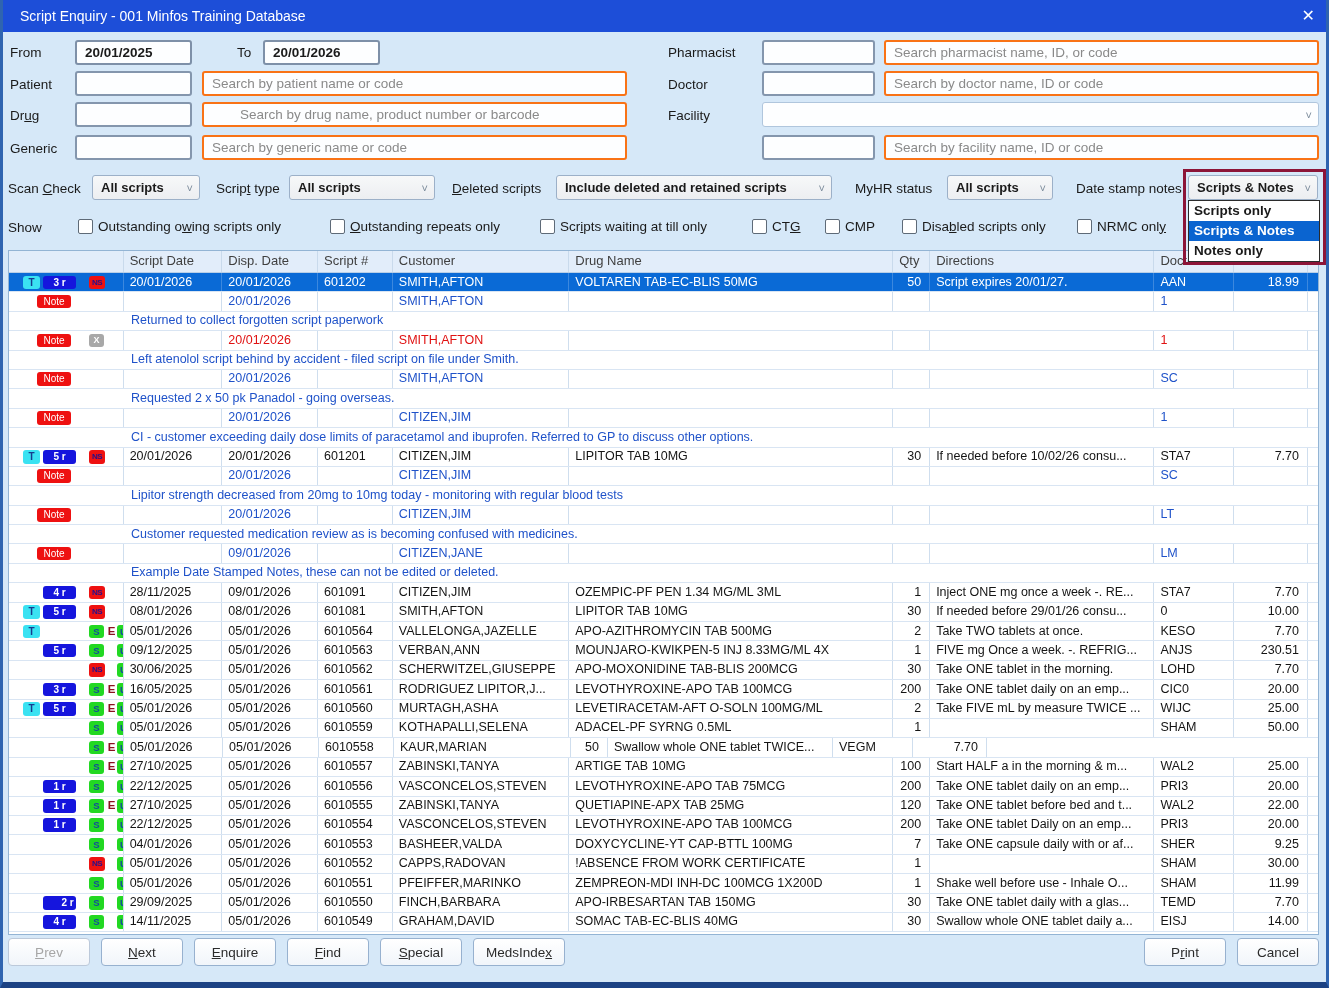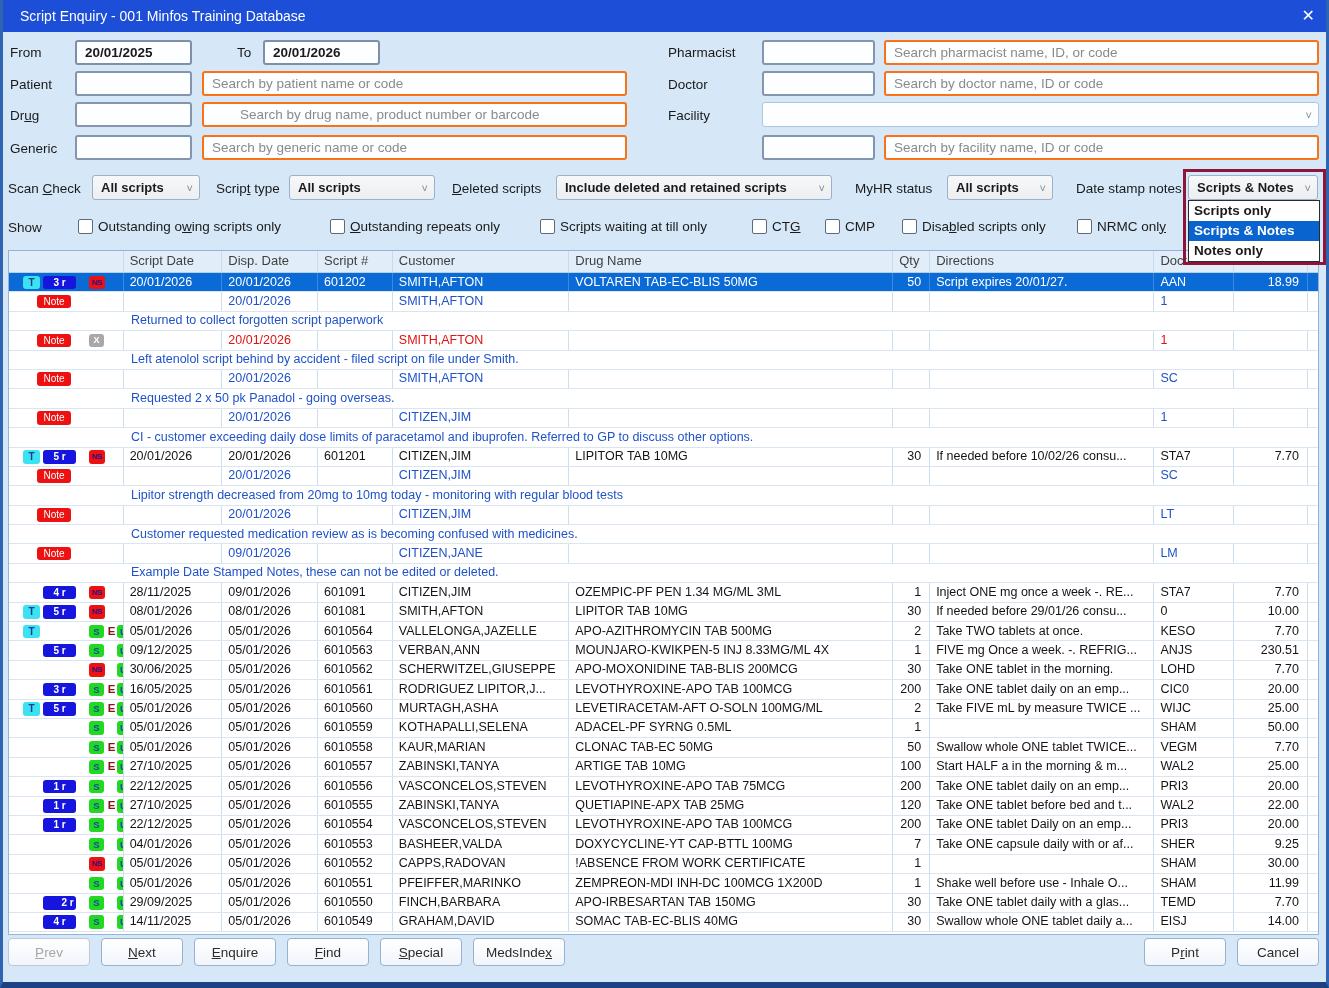--- a/index.html
+++ b/index.html
@@ -500,21 +500,20 @@
         <div class="tr script">
           <div class="td c0">
             <span class="badge k-S" style="background: rgb(34, 216, 34); color: rgb(19, 74, 156);">S</span>
             <span class="badge k-E" style="background: transparent; color: rgb(140, 18, 32);">E</span>
             <span class="badge k-U" style="background: rgb(34, 216, 34); color: rgb(19, 74, 156);">U</span>
           </div>
           <div class="td c1">05/01/2026</div>
           <div class="td c2">05/01/2026</div>
           <div class="td c3">6010558</div>
           <div class="td c4">KAUR,MARIAN</div>
-          <div class="td c5">CLONAC TAB-EC 50MG</div>
           <div class="td c6 num">50</div>
           <div class="td c7">Swallow whole ONE tablet TWICE...</div>
           <div class="td c8">VEGM</div>
           <div class="td c9 num">7.70</div>
           <div class="td fill"></div>
         </div>
         <div class="tr script">
           <div class="td c0">
             <span class="badge k-S" style="background: rgb(34, 216, 34); color: rgb(19, 74, 156);">S</span>
             <span class="badge k-E" style="background: transparent; color: rgb(140, 18, 32);">E</span>

